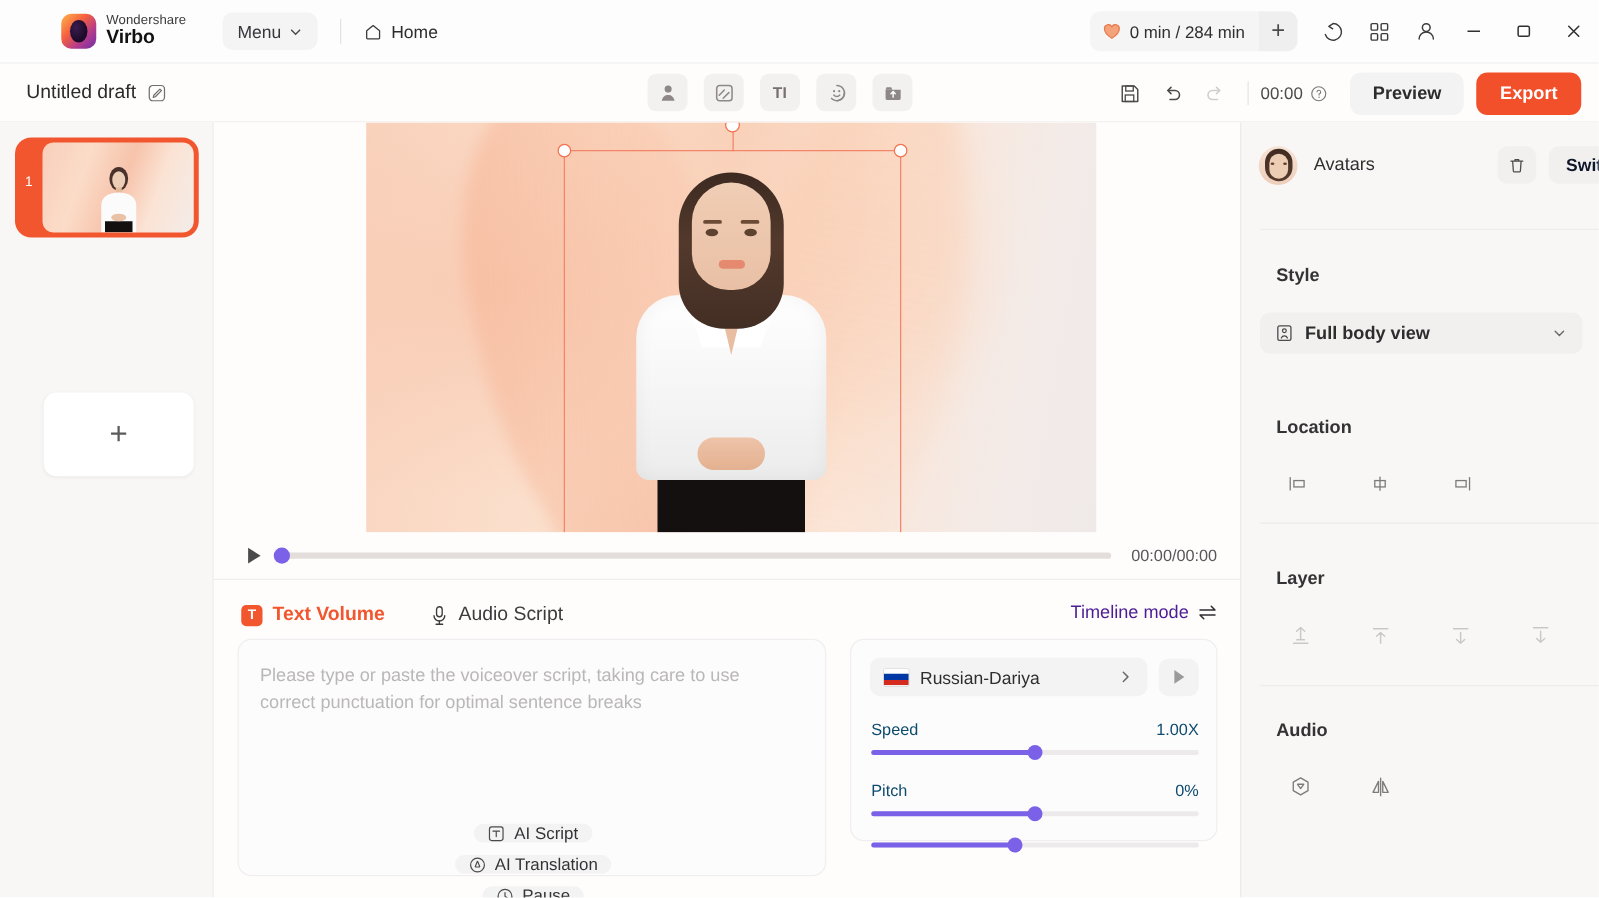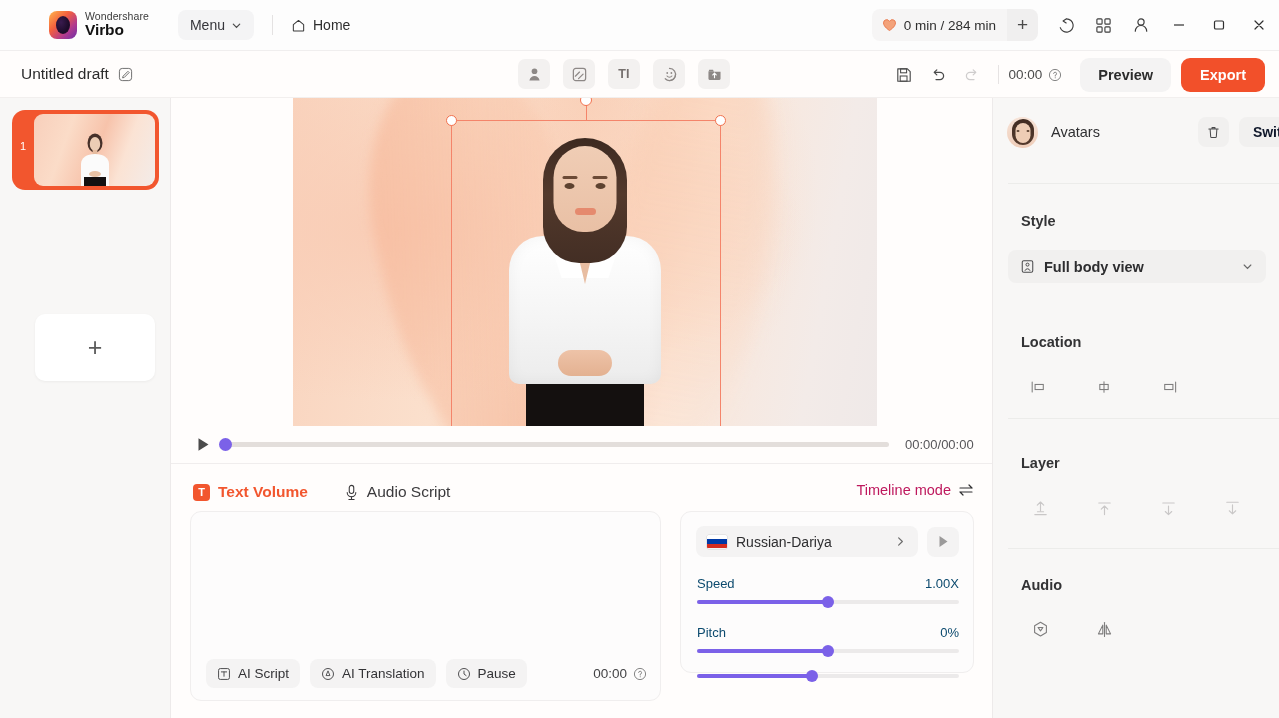--- a/index.html
+++ b/index.html
@@ -276,34 +276,34 @@
   .tab.text { margin-left: 22px; color: #f2562e; font-weight: bold; }
   .tab.audio { margin-left: 36px; color: #3b3a3c; }
   .tab-t-icon {
     width: 17px; height: 17px; border-radius: 4px; background: #f2562e;
     color: #fff; font-size: 11px; font-weight: bold;
     display: flex; align-items: center; justify-content: center;
   }
   .timeline-mode {
     position: absolute; right: 18px; top: 8px;
     display: flex; align-items: center; gap: 7px;
-    font-size: 14.5px; color: #be185d; cursor: pointer;
+    font-size: 14.5px; color: #4c1d95; cursor: pointer;
   }
 
   .script-card {
     position: absolute; left: 19px; top: 47px; width: 471px; height: 190px;
     background: #fdfcfc; border: 1px solid #f0eeee; border-radius: 11px;
   }
   .script-placeholder {
     position: absolute; left: 17px; top: 19px; width: 430px;
     font-size: 14.5px; line-height: 21px; color: #b9b7b7;
   }
   .script-actions {
     position: absolute; left: 15px; bottom: 12px; right: 13px; height: 29px;
-    display: flex; align-items: center; gap: 10px;
+    display: flex; align-items: center; gap: 10px; flex-direction: column;
   }
   .chip {
     display: flex; align-items: center; gap: 7px; height: 29px; padding: 0 11px;
     background: #f4f3f3; border-radius: 8px; font-size: 13.5px; color: #333336;
     cursor: pointer;
   }
   .chip-time {
     margin-left: auto; display: flex; align-items: center; gap: 6px;
     font-size: 13.5px; color: #434345;
   }
@@ -627,20 +627,21 @@
       <span>Timeline mode</span>
       <span>
         <svg width="16" height="14" viewBox="0 0 16 14">
             <path d="M2 5h12M11 2l3 3M14 9H2M5 12l-3-3" fill="none" stroke="#2e2e30" stroke-width="1.2" stroke-linecap="round" stroke-linejoin="round"></path>
           </svg>
       </span>
     </div>
   </div>
 
   <div class="script-card">
+    <div class="script-placeholder">Please type or paste the voiceover script, taking care to use correct punctuation for optimal sentence breaks</div>
     <div class="script-actions">
       <div class="chip">
         <span>
           <svg width="14" height="14" viewBox="0 0 16 16">
               <rect x="1.8" y="1.8" width="12.4" height="12.4" rx="2" fill="none" stroke="#4a4a4c" stroke-width="1.1"></rect>
               <path d="M5 5.6h6M8 5.6v5" stroke="#4a4a4c" stroke-width="1.1" stroke-linecap="round"></path>
             </svg>
         </span>
         <span>AI Script</span>
       </div>

